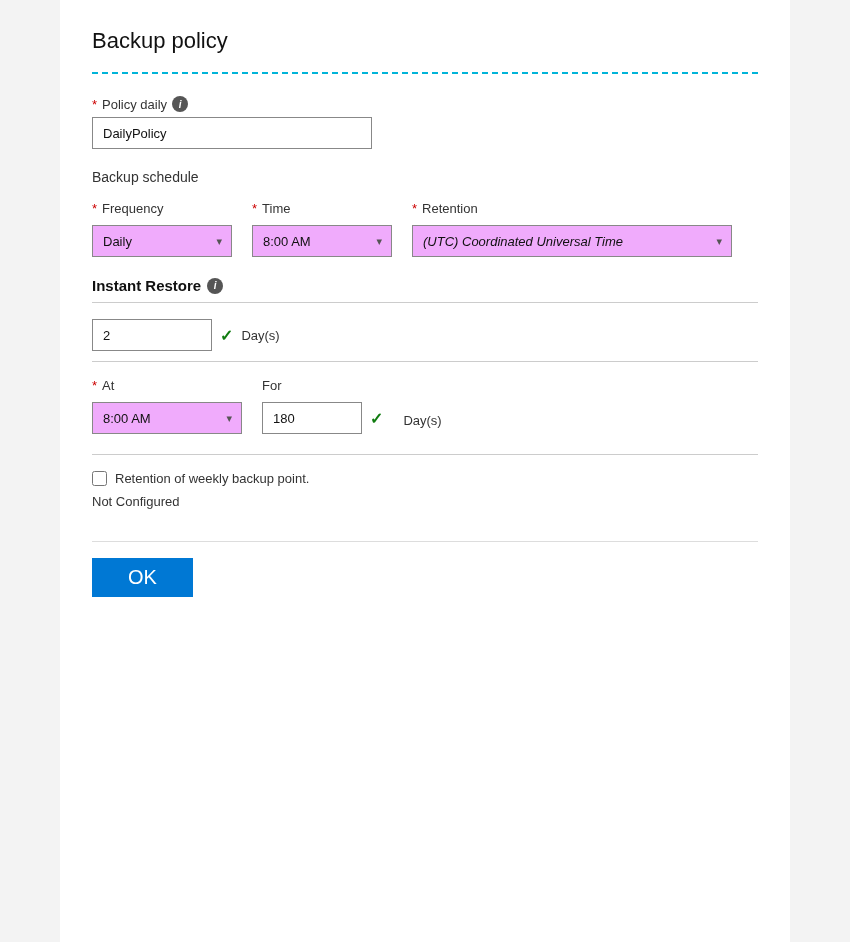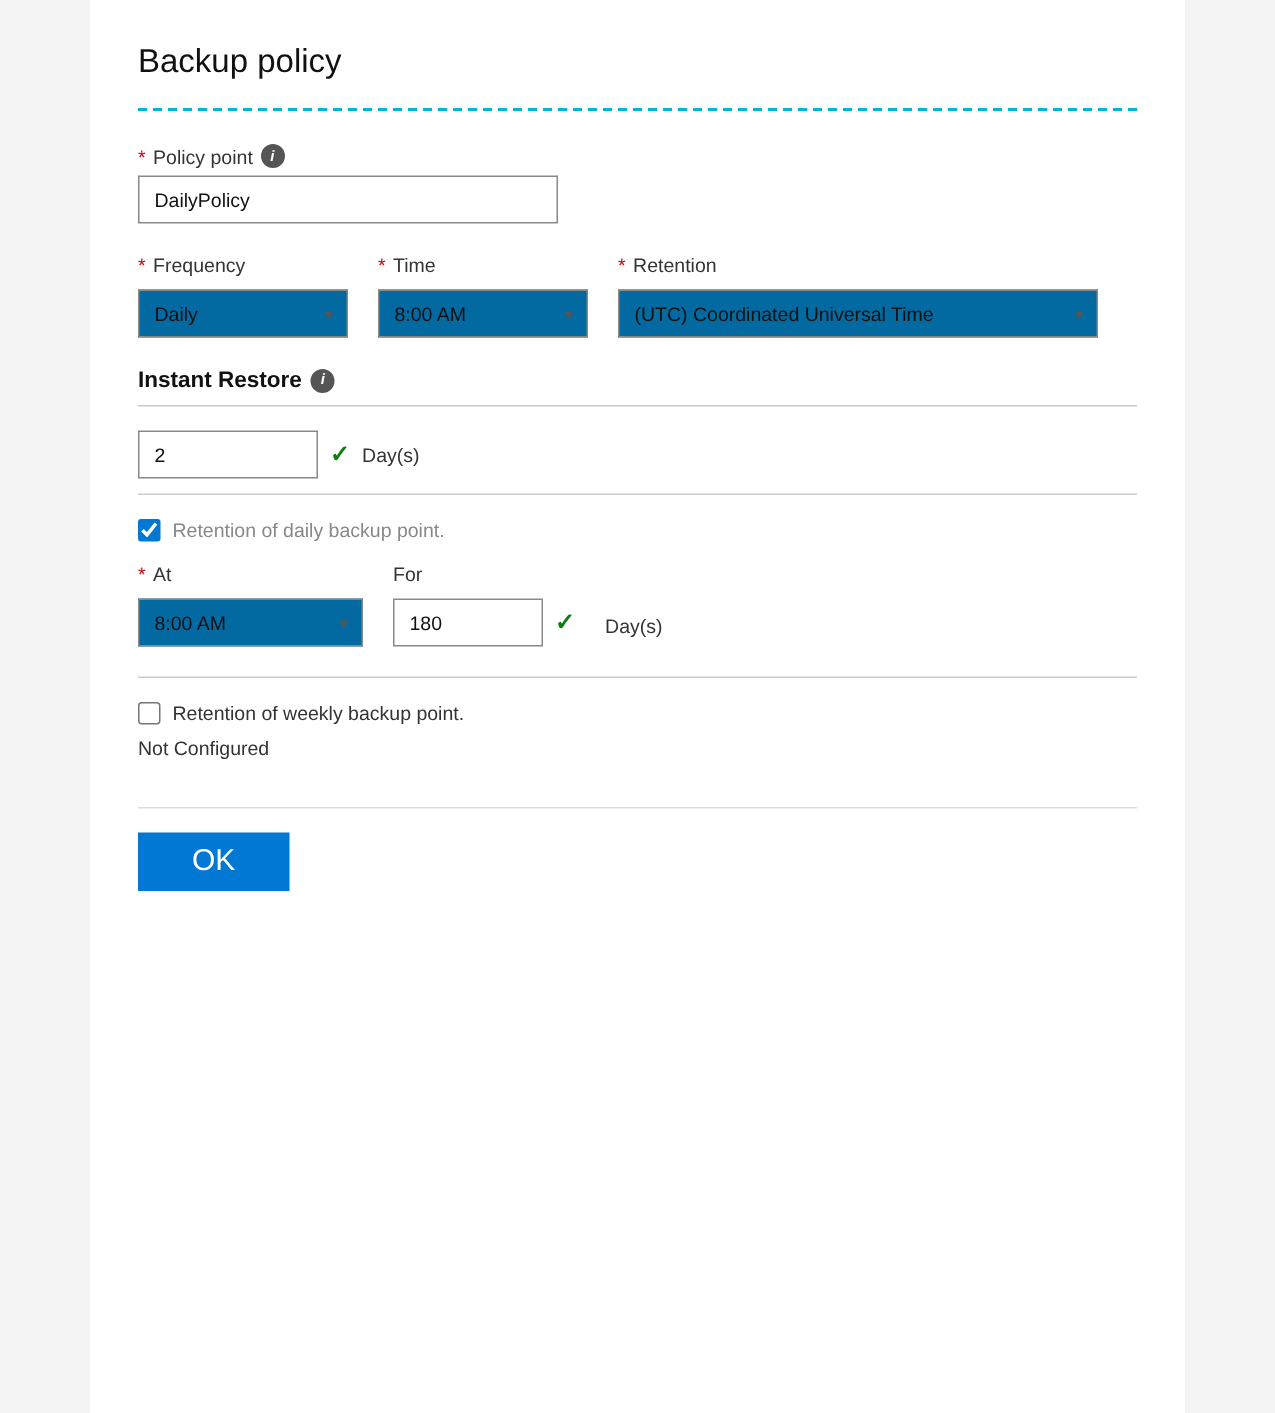--- a/index.html
+++ b/index.html
@@ -80,38 +80,38 @@
     .schedule-field { display: flex; flex-direction: column; gap: 4px; }
     .select-wrapper {
       position: relative;
       display: inline-flex;
       align-items: center;
     }
     .select-box {
       appearance: none;
       -webkit-appearance: none;
       border: 1px solid #888;
-      background: #0369a1;
+      background: #f0abfc;
       font-size: 13px;
       color: #111;
       padding: 5px 32px 5px 10px;
       height: 32px;
       cursor: pointer;
       outline: none;
     }
     .select-arrow {
       position: absolute;
       right: 10px;
       pointer-events: none;
       font-size: 11px;
       color: #555;
     }
     .select-freq { width: 140px; }
     .select-time { width: 140px; }
-    .select-tz { width: 320px; }
+    .select-tz { width: 320px; font-style: italic; }
     .section-header {
       font-size: 15px;
       font-weight: 700;
       color: #111;
       display: flex;
       align-items: center;
       gap: 6px;
       margin-bottom: 8px;
     }
     .divider {
@@ -212,28 +212,29 @@
 <body>
 
 <div class="panel">
   <h1 class="page-title">Backup policy</h1>
   <hr class="top-divider">
 
   
   <div class="policy-name-section">
     <div class="field-label">
       <span class="required-star">*</span>
-      <span>Policy point</span>
+      <span>Policy daily</span>
       <span class="info-icon">i</span>
     </div>
     <input type="text" class="text-input" value="DailyPolicy" style="">
   </div>
 
   
   <div>
+    <div class="section-label">Backup schedule</div>
     <div class="schedule-row">
 
       <div class="schedule-field">
         <div class="field-label">
           <span class="required-star">*</span>
           <span>Frequency</span>
         </div>
         <div class="select-wrapper">
           <select class="select-box select-freq">
             <option>Daily</option>
@@ -288,24 +289,20 @@
       <input type="text" class="number-input" value="2" style="">
       <span class="check-green">✓</span>
       <span class="unit-label">Day(s)</span>
     </div>
   </div>
 
   
   <div class="retention-range-section">
     <hr class="divider">
 
-    <div class="checkbox-row">
-      <input type="checkbox" class="checkbox-input" checked="" style="">
-      <span class="checkbox-label">Retention of daily backup point.</span>
-    </div>
 
     <div class="at-for-row">
 
       <div class="at-for-field">
         <div class="field-label">
           <span class="required-star">*</span>
           <span>At</span>
         </div>
         <div class="select-wrapper">
           <select class="select-box select-at">

